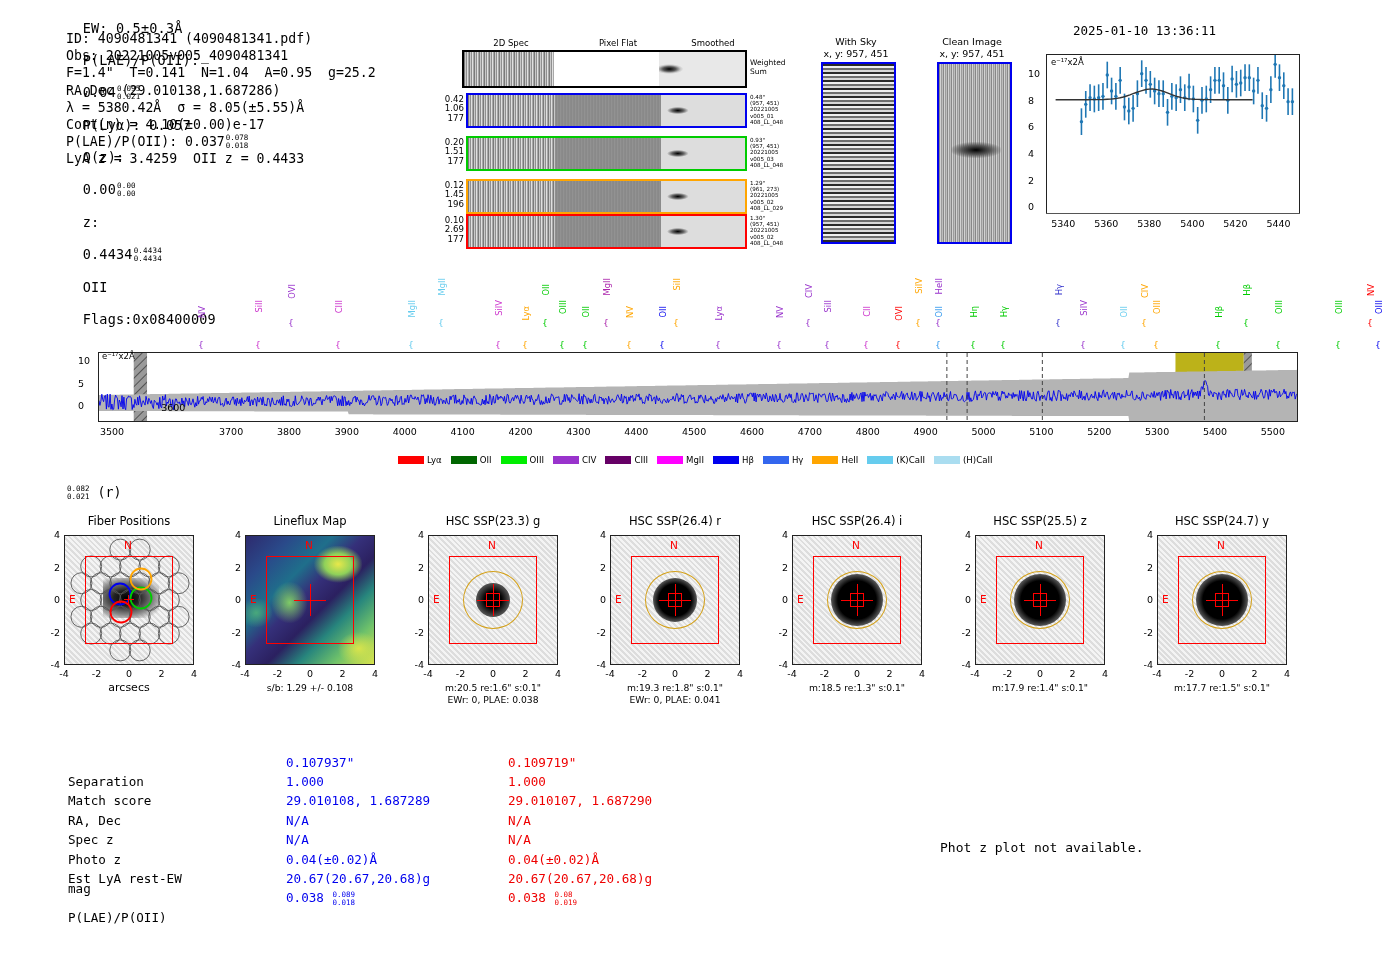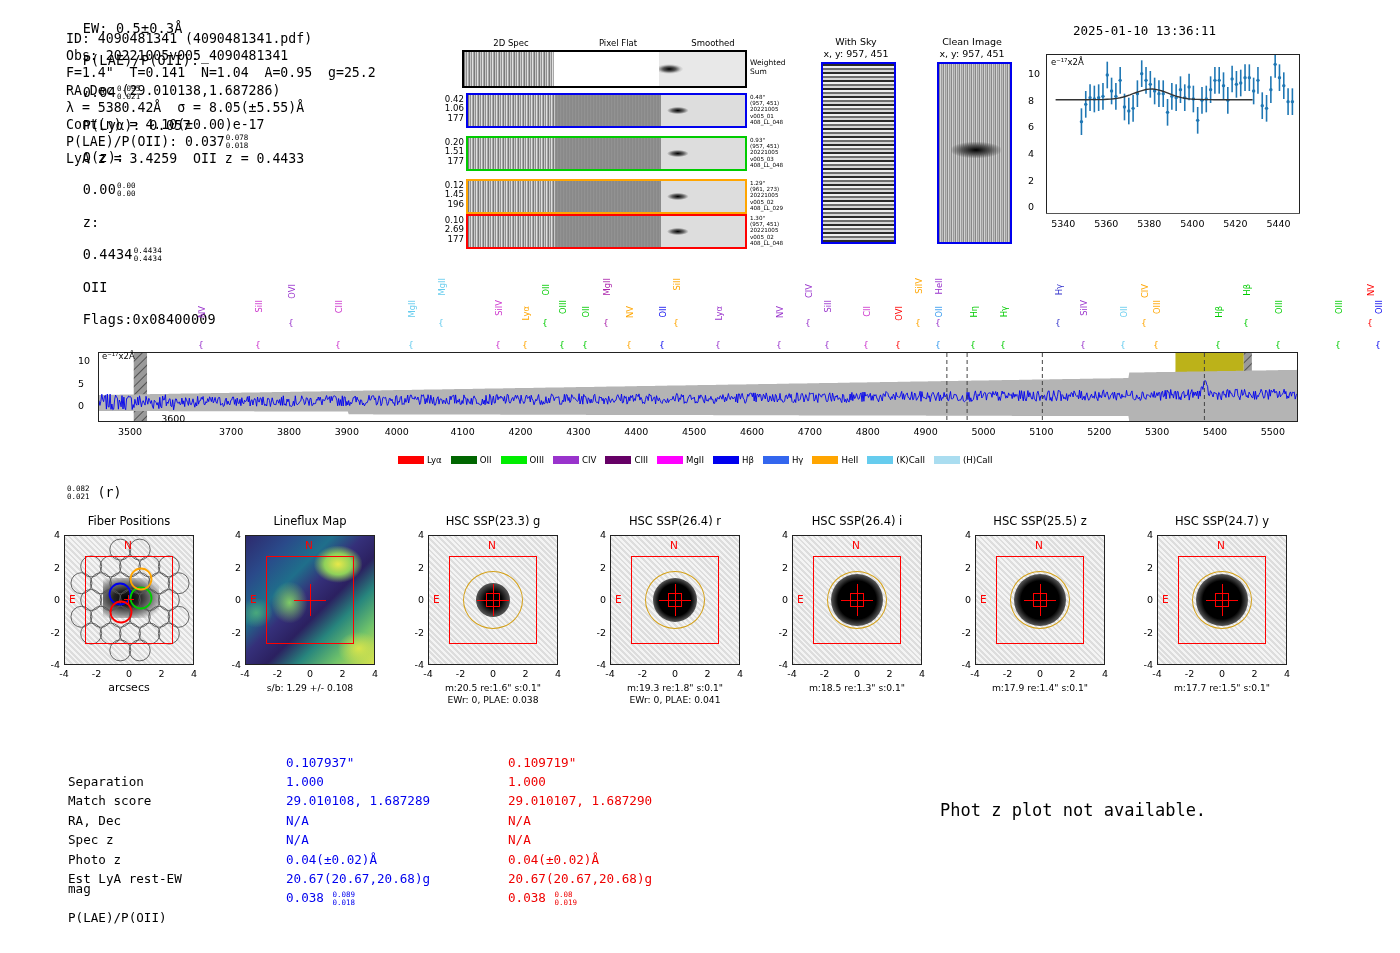--- a/index.html
+++ b/index.html
@@ -58,21 +58,21 @@
   .panelTitle{position:absolute;font-size:11.5px;font-family:"DejaVu Sans",sans-serif;text-align:center;}
   .panelCap{position:absolute;font-size:9.2px;font-family:"DejaVu Sans",sans-serif;text-align:center;line-height:11.5px;}
   .imgGray{background:#efefef;background-image:repeating-linear-gradient(45deg,#ddd 0 2px,#f4f4f4 2px 4px),repeating-linear-gradient(-45deg,rgba(0,0,0,.05) 0 2px,transparent 2px 4px);}
   .redsq{position:absolute;border:1.2px solid #ff0000;box-sizing:border-box;}
   .NLbl{position:absolute;color:#ff0000;font-size:10.5px;font-family:"DejaVu Sans",sans-serif;}
   .ELbl{position:absolute;color:#ff0000;font-size:10.5px;font-family:"DejaVu Sans",sans-serif;}
 
   
   #btable{position:absolute;left:68px;top:772px;font-size:12.6px;line-height:19.4px;}
   #btable .lab{position:absolute;white-space:pre;}
-  #photoz{position:absolute;left:940px;top:800px;font-size:17px;}
+  #photoz{position:absolute;left:940px;top:840px;font-size:13px;}
 </style>
 </head>
 <body>
 
 <div class="abs mono nowrap" id="hdr-line">
   <span>EW: 0.5±0.3Å</span>
   <span>&nbsp;&nbsp;</span>
   <span>P(LAE)/P(OII):</span>
   <span>&nbsp;</span>
   <span>0.04</span><span class="frac"><span>0.095</span><span>0.021</span></span>
@@ -433,26 +433,26 @@
         <line x1="1105.4009661835748" x2="1105.4009661835748" y1="0" y2="68" stroke="#444" stroke-width="1" stroke-dasharray="4 3"></line>
       </g>
   </svg>
 </div>
 <div id="specYTicks">
     <div class="tickl" style="left: 78px; top: 400.4px;">0</div>
     <div class="tickl" style="left: 78px; top: 377.733px;">5</div>
     <div class="tickl" style="left: 78px; top: 355.067px;">10</div>
   </div>
 <div id="specXTicks">
-    <div class="tickl" style="left: 110px; top: 426px; width: 40px; text-align: center;">3500</div>
-    <div class="tickl" style="left: 153.237px; top: 413px; width: 40px; text-align: center;">3600</div>
+    <div class="tickl" style="left: 92px; top: 426px; width: 40px; text-align: center;">3500</div>
+    <div class="tickl" style="left: 153.237px; top: 402px; width: 40px; text-align: center;">3600</div>
     <div class="tickl" style="left: 211.111px; top: 426px; width: 40px; text-align: center;">3700</div>
     <div class="tickl" style="left: 268.986px; top: 426px; width: 40px; text-align: center;">3800</div>
     <div class="tickl" style="left: 326.86px; top: 426px; width: 40px; text-align: center;">3900</div>
-    <div class="tickl" style="left: 384.734px; top: 426px; width: 40px; ">4000</div>
+    <div class="tickl" style="left: 384.734px; top: 426px; width: 40px; text-align: center;">4000</div>
     <div class="tickl" style="left: 442.609px; top: 426px; width: 40px; text-align: center;">4100</div>
     <div class="tickl" style="left: 500.483px; top: 426px; width: 40px; text-align: center;">4200</div>
     <div class="tickl" style="left: 558.357px; top: 426px; width: 40px; text-align: center;">4300</div>
     <div class="tickl" style="left: 616.232px; top: 426px; width: 40px; text-align: center;">4400</div>
     <div class="tickl" style="left: 674.106px; top: 426px; width: 40px; text-align: center;">4500</div>
     <div class="tickl" style="left: 731.981px; top: 426px; width: 40px; text-align: center;">4600</div>
     <div class="tickl" style="left: 789.855px; top: 426px; width: 40px; text-align: center;">4700</div>
     <div class="tickl" style="left: 847.729px; top: 426px; width: 40px; text-align: center;">4800</div>
     <div class="tickl" style="left: 905.604px; top: 426px; width: 40px; text-align: center;">4900</div>
     <div class="tickl" style="left: 963.478px; top: 426px; width: 40px; text-align: center;">5000</div>

